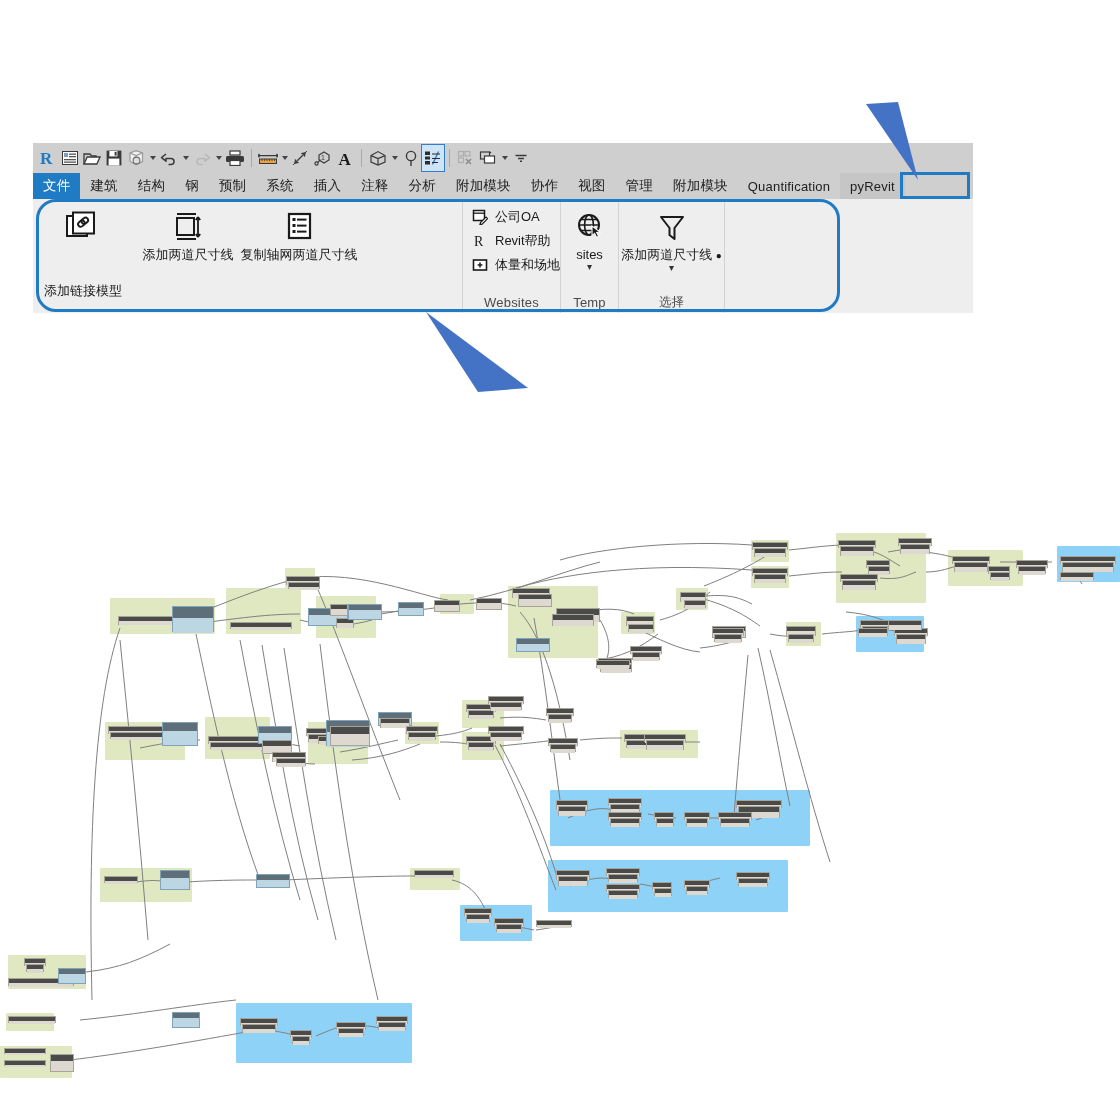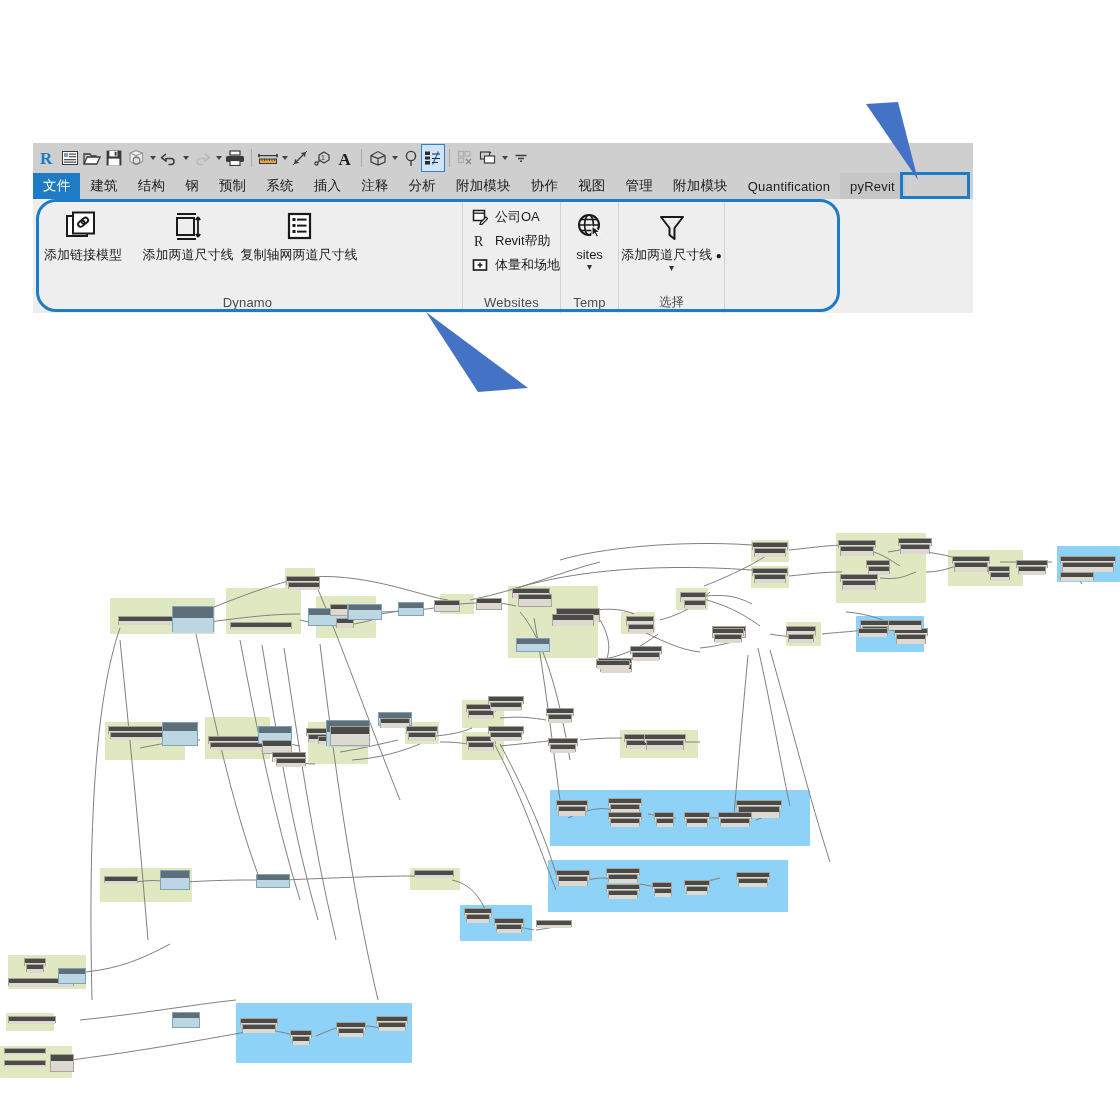--- a/index.html
+++ b/index.html
@@ -977,21 +977,21 @@
         <div class="tab">管理</div>
         <div class="tab">附加模块</div>
         <div class="tab latin">Quantification</div>
         <div class="tab latin highlight">pyRevit</div>
       </div>
 
     <div class="panelrow">
 
       <div class="panel latin" style="width:430px;">
         <div class="body">
-          <div class="bigbtn" style="width:100px;">
+          <div class="bigbtn" style="width:100px;gap:36px;">
             <div class="glyph">
               <svg width="34" height="32" viewBox="0 0 34 32">
                 <rect x="1" y="5" width="20" height="20" fill="#fff" stroke="#1a1a1a" stroke-width="2"></rect>
                 <rect x="7" y="1.5" width="21" height="21" fill="#fff" stroke="#1a1a1a" stroke-width="2"></rect>
                 <g transform="translate(11,5.5) rotate(-40 6 6)">
                   <rect x="0.6" y="3.2" width="7" height="5.2" rx="2.6" fill="none" stroke="#1a1a1a" stroke-width="1.9"></rect>
                   <rect x="5" y="3.2" width="7" height="5.2" rx="2.6" fill="none" stroke="#1a1a1a" stroke-width="1.9"></rect>
                 </g>
               </svg>
             </div>
@@ -1019,21 +1019,20 @@
                 <rect x="9.5" y="13" width="3" height="3" fill="#1a1a1a"></rect>
                 <rect x="14" y="13.6" width="9.5" height="2" fill="#1a1a1a"></rect>
                 <rect x="9.5" y="19" width="3" height="3" fill="#1a1a1a"></rect>
                 <rect x="14" y="19.6" width="9.5" height="2" fill="#1a1a1a"></rect>
               </svg>
             </div>
             <div class="lbl">复制轴网两道尺寸线</div>
           </div>
 
         </div>
-        <div class="ptitle">Dynamo</div>
       </div>
 
       <div class="panel latin" style="width:98px;">
         <div class="body">
           <div class="stackcol">
             <div class="smallbtn">
               <span class="sglyph">
                 <svg width="16" height="16" viewBox="0 0 16 16">
                     <path d="M1.5 1.5 h11 v10 h-11 Z" fill="#fff" stroke="#1a1a1a" stroke-width="1.5"></path>
                     <path d="M1.5 4.2 h11" stroke="#1a1a1a" stroke-width="1.3"></path>

